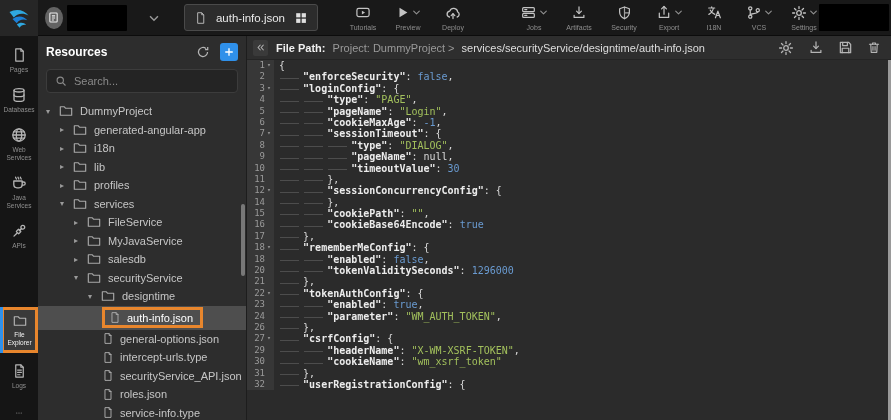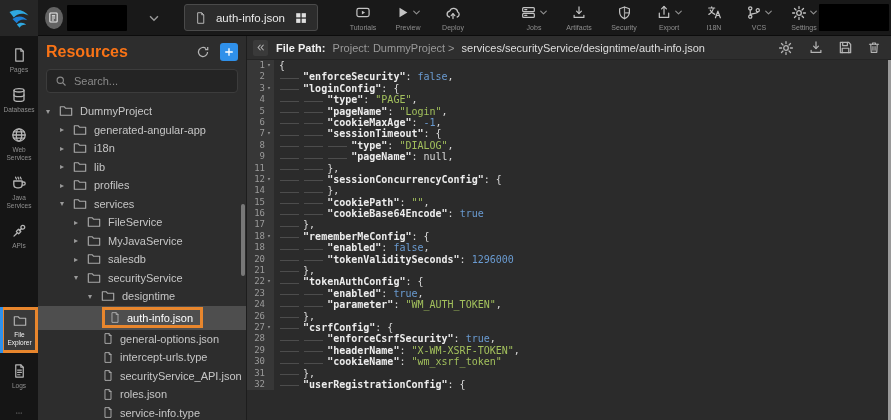--- a/index.html
+++ b/index.html
@@ -45,21 +45,21 @@
   .rail-item.active::before { content:""; position:absolute; left:-4px; top:-3px; bottom:-3px;
     width:3px; background:#2f90ea; }
   .rail-item.active .rail-label { color:#f2f2f2; width:30px; }
   .rail-item.more { margin-top:6px; color:#8f8f8f; }
   .rail-gap { margin-top:48px; }
 
   
   .resources { width:209px; flex:0 0 209px; background:#2d2d2d; display:flex;
     flex-direction:column; position:relative; border-right:1px solid #1d1d1d; }
   .res-header { display:flex; align-items:center; padding:7px 8px 5px; gap:10px; }
-  .res-title { font-size:16px; font-weight:bold; color:#f97316; margin-right:auto; }
+  .res-title { font-size:12px; font-weight:bold; color:#ffffff; margin-right:auto; }
   .res-refresh { color:#b5b5b5; cursor:pointer; }
   .res-add { width:18px; height:18px; background:#2f90ea; border-radius:3px; color:#fff;
     display:flex; align-items:center; justify-content:center; cursor:pointer; }
   .search-box { margin:3px 8px 9px; height:24px; background:#242424; border:1px solid #3c3c3c;
     border-radius:4px; display:flex; align-items:center; padding:0 8px; gap:7px;justify-content:space-between; }
   .search-box .icon { color:#8a8a8a; }
   .search-box input { background:transparent; border:none; outline:none; color:#cfcfcf;
     font-size:11px; width:100%; font-family:"Liberation Sans", sans-serif; }
   .search-box input::placeholder { color:#8a8a8a; }
   .tree { flex:1; overflow:hidden; }
@@ -652,20 +652,27 @@
         </div>
         <div class="cl">
     <span class="gut">
             <span class="num">9</span>
             <span class="fold"></span>
           </span>
     <span class="txt"><span class="ind"></span><span class="ind"></span><span class="ind"></span><span class="tk-key">"pageName"</span>: <span class="tk-null">null</span>,</span>
         </div>
         <div class="cl">
     <span class="gut">
+            <span class="num">10</span>
+            <span class="fold"></span>
+          </span>
+    <span class="txt"><span class="ind"></span><span class="ind"></span><span class="ind"></span><span class="tk-key">"timeoutValue"</span>: <span class="tk-num">30</span></span>
+        </div>
+        <div class="cl">
+    <span class="gut">
             <span class="num">11</span>
             <span class="fold"></span>
           </span>
     <span class="txt"><span class="ind"></span><span class="ind"></span>},</span>
         </div>
         <div class="cl">
     <span class="gut">
             <span class="num">12</span>
             <span class="fold">▾</span>
           </span>
@@ -757,27 +764,20 @@
         </div>
         <div class="cl">
     <span class="gut">
             <span class="num">27</span>
             <span class="fold">▾</span>
           </span>
     <span class="txt"><span class="ind"></span><span class="tk-key">"csrfConfig"</span>: {</span>
         </div>
         <div class="cl">
     <span class="gut">
-            <span class="num">28</span>
-            <span class="fold"></span>
-          </span>
-    <span class="txt"><span class="ind"></span><span class="ind"></span><span class="tk-key">"enforceCsrfSecurity"</span>: <span class="tk-num">true</span>,</span>
-        </div>
-        <div class="cl">
-    <span class="gut">
             <span class="num">29</span>
             <span class="fold"></span>
           </span>
     <span class="txt"><span class="ind"></span><span class="ind"></span><span class="tk-key">"headerName"</span>: <span class="tk-str">"X-WM-XSRF-TOKEN"</span>,</span>
         </div>
         <div class="cl">
     <span class="gut">
             <span class="num">30</span>
             <span class="fold"></span>
           </span>

